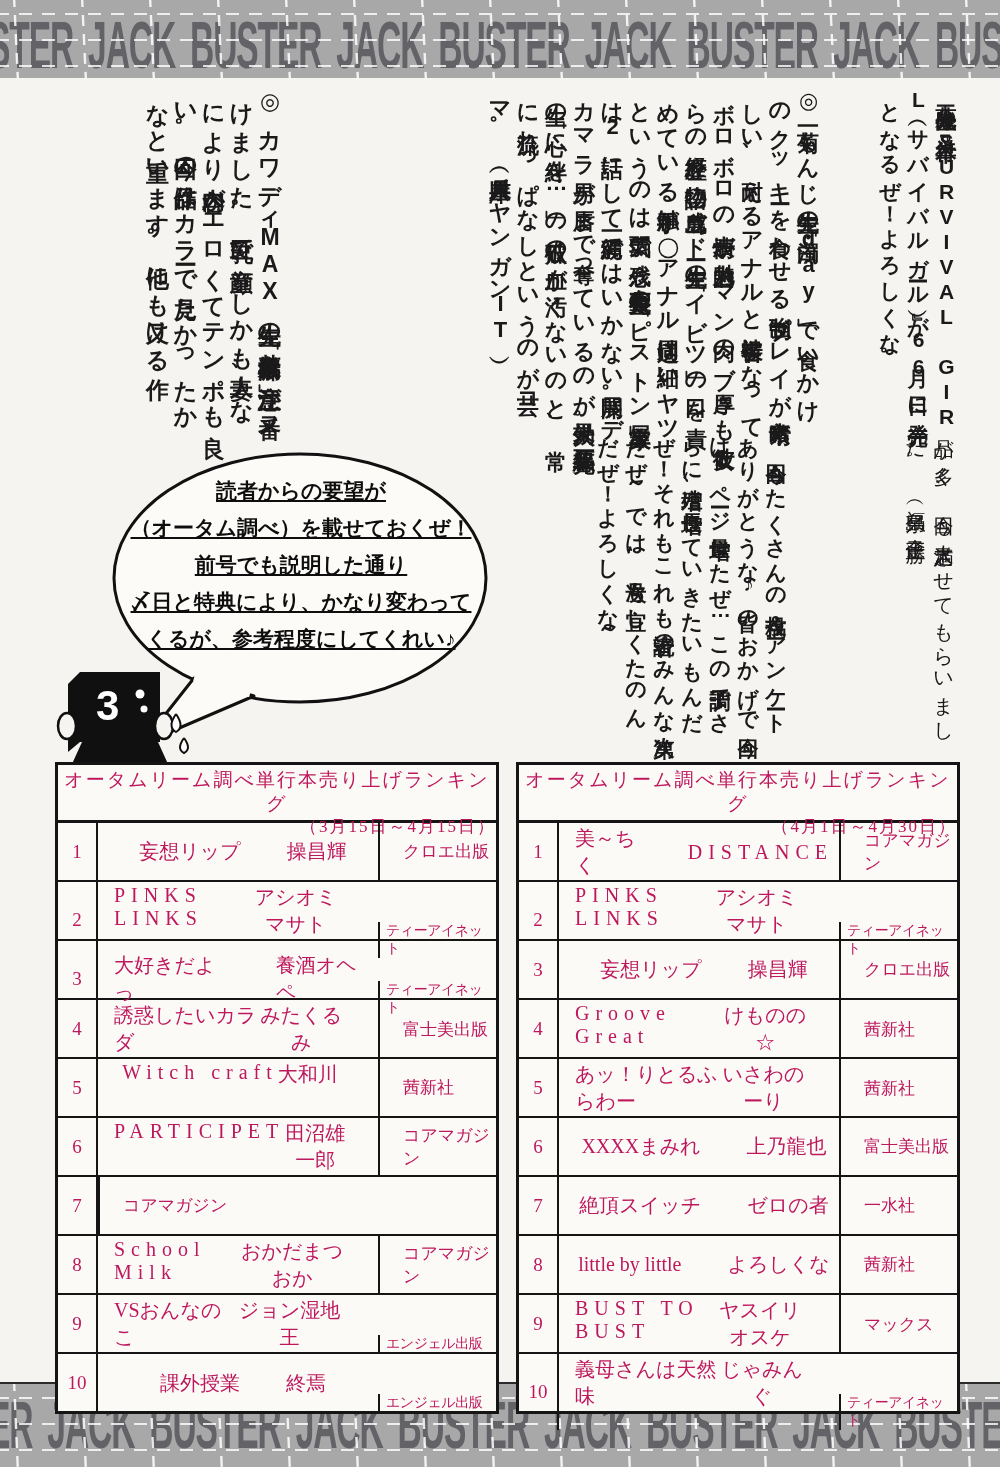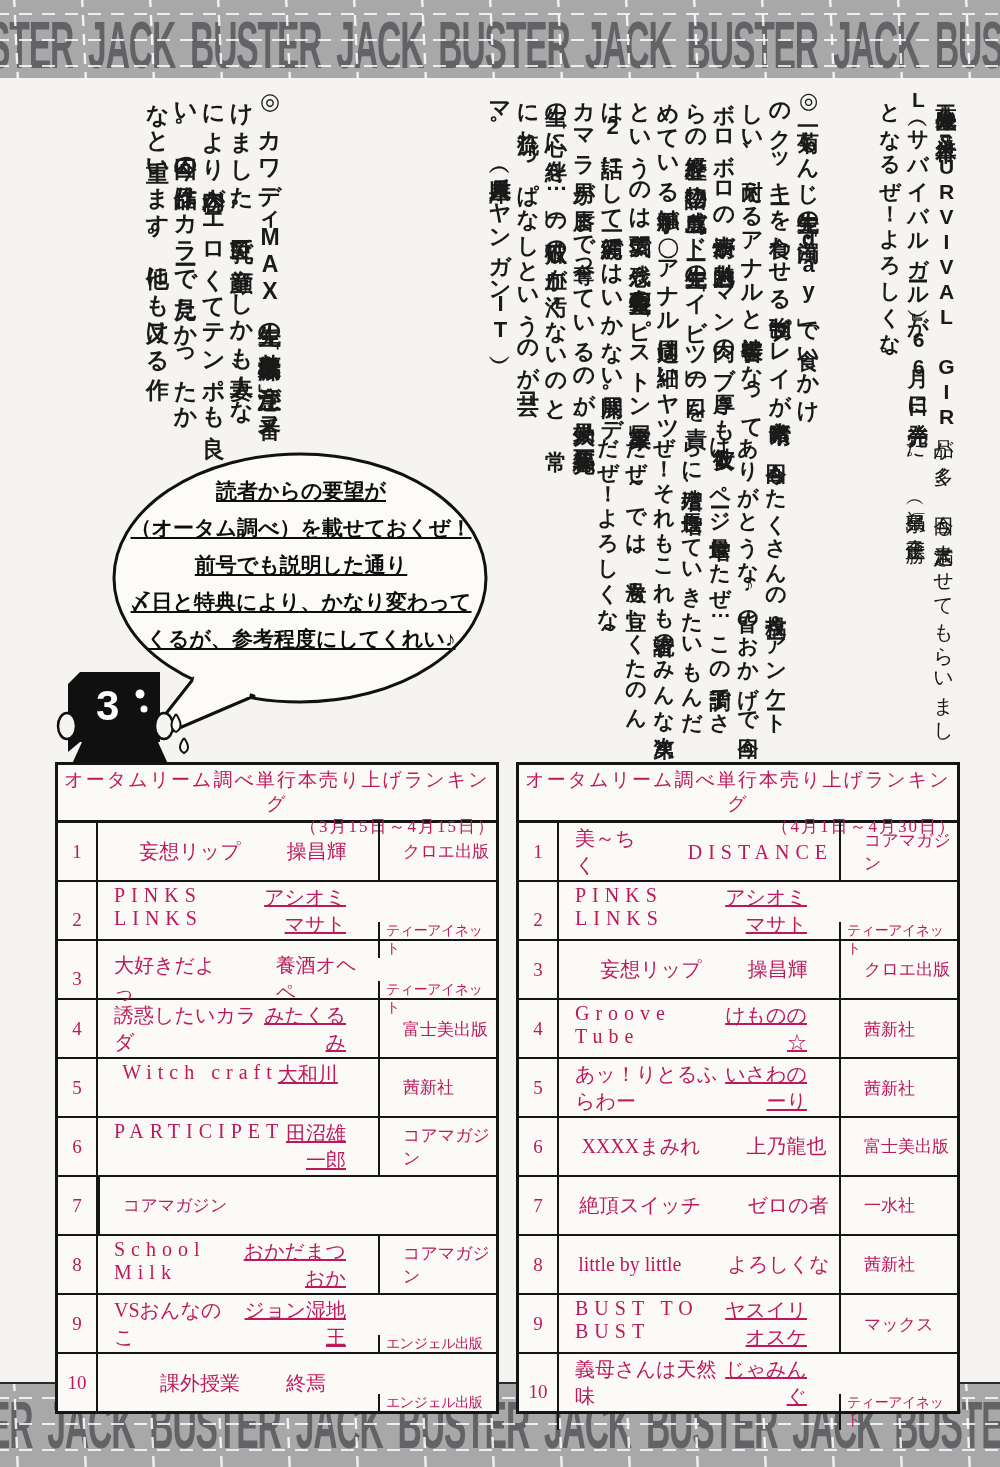--- a/index.html
+++ b/index.html
@@ -48,21 +48,21 @@
   #tableR{left:516px;}
   .thead{height:52px;border-bottom:3px solid #151515;padding-top:3px;}
   .tl1{text-align:center;font-size:19px;letter-spacing:2px;line-height:24px;}
   .tl2{text-align:right;font-size:17px;letter-spacing:2px;line-height:22px;}
   .trow{display:grid;grid-template-columns:40px 1fr 118px;height:57px;border-top:2px solid #151515;}
   .rows .trow:first-child{border-top:none;}
   .cell{display:flex;}
   .cell.rank{border-right:2px solid #151515;align-items:center;justify-content:center;font-size:19px;}
   .cell.work{flex-direction:row;justify-content:center;padding:2px 6px 2px 16px;font-size:20px;}
   .cell.work.oneline{flex-direction:row;align-items:center;gap:46px;}
-  .wauthor{text-align:right;padding-right:26px;text-decoration:underline;}
+  .wauthor{text-align:center;padding-right:26px;}
   .spaced{letter-spacing:6px;}
   .cell.pub{border-left:2px solid #151515;align-items:center;padding-left:23px;font-size:17px;}
   .cell.pub.condensed{font-size:14px;letter-spacing:-0.5px;padding-left:6px;margin-top:40px;}
 </style>
 </head>
 <body>
 
 <div class="banner" id="topBanner">
   <div class="btext">STER JACK BUSTER JACK BUSTER JACK BUSTER JACK BUSTER JACK BUS</div>
   <svg class="banner-grid" width="1000" height="78">
@@ -230,21 +230,21 @@
         <div class="cell rank">3</div>
         <div class="cell work oneline">
           <span class="wtitle">妄想リップ</span>
           <span>操昌輝</span>
         </div>
         <div class="cell pub">クロエ出版</div>
       </div>
       <div class="trow">
         <div class="cell rank">4</div>
         <div class="cell work">
-          <div class="wtitle spaced">Groove Tube</div>
+          <div class="wtitle spaced">Groove Great</div>
           <div class="wauthor">けものの☆</div>
         </div>
         <div class="cell pub">茜新社</div>
       </div>
       <div class="trow">
         <div class="cell rank">5</div>
         <div class="cell work">
           <div class="wtitle">あッ！りとるふらわー</div>
           <div class="wauthor">いさわのーり</div>
         </div>

